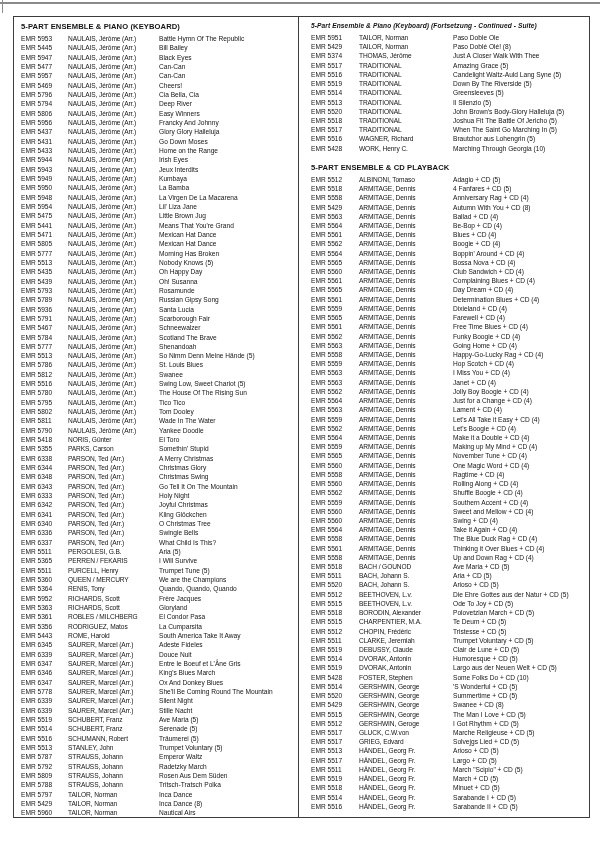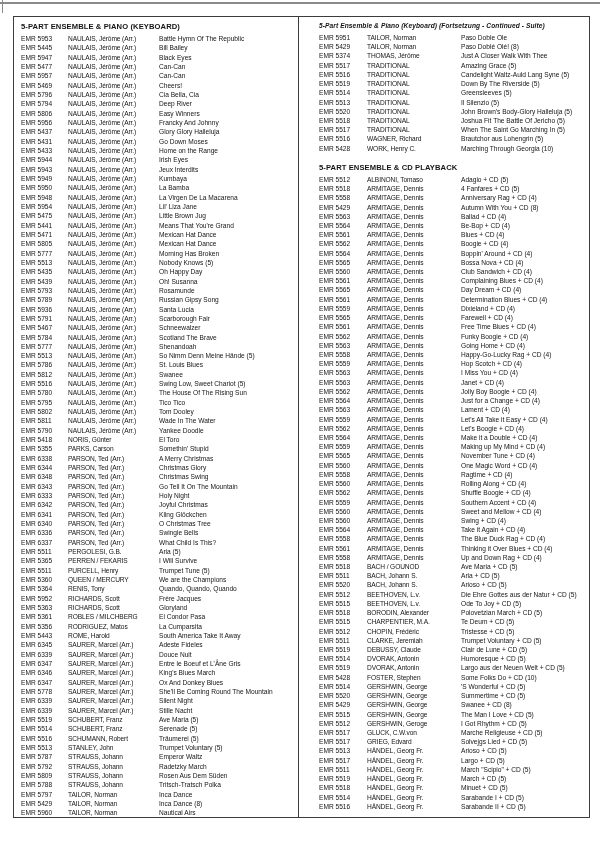--- a/index.html
+++ b/index.html
@@ -41,21 +41,21 @@
     background: #ffffff;
     box-sizing: border-box;
   }
   .col {
     padding: 4px 4px 4px 7px;
     overflow: hidden;
     box-sizing: border-box;
   }
   .col-right {
     border-left: 1px solid #3c3c3c;
-    padding-left: 20px;
+    padding-left: 12px;
   }
   .section-title {
     font-size: 7.6px;
     font-weight: bold;
     letter-spacing: 0.1px;
     line-height: 11px;
     white-space: nowrap;
     margin-bottom: 2px;
   }
   .section-title.italic {

